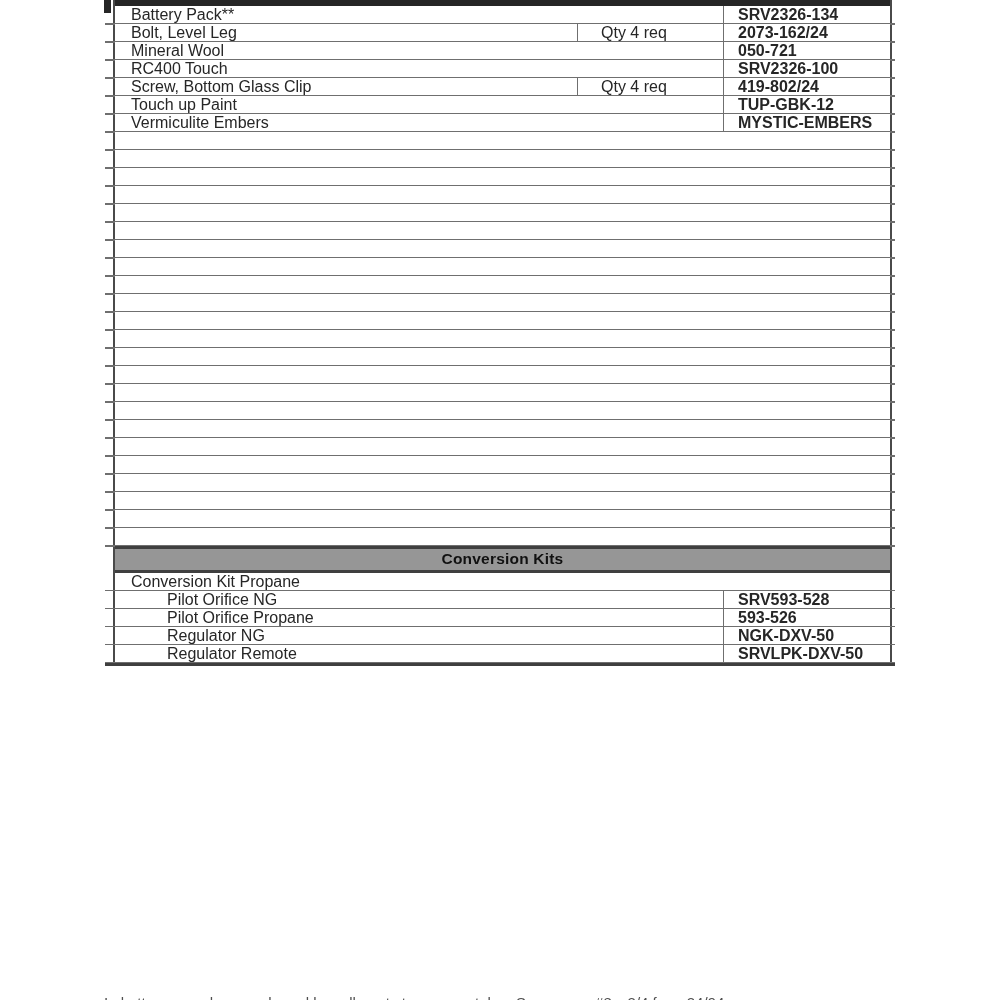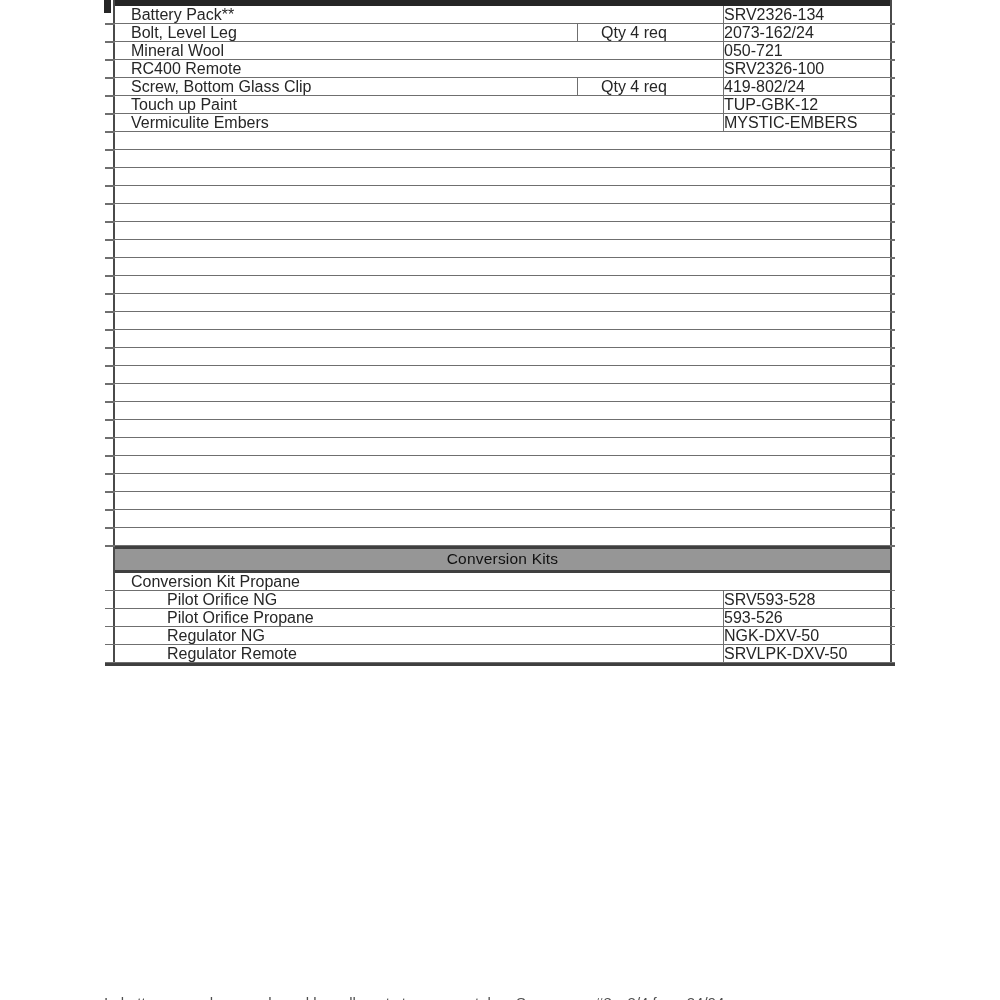--- a/index.html
+++ b/index.html
@@ -51,30 +51,30 @@
     display:flex;align-items:center;
     box-sizing:border-box;
     font-size:16px;
     white-space:nowrap;
     overflow:hidden;
     color:#262626;
   }
   .c-item{width:462px;padding-left:16px;}
   .c-item.indent{padding-left:52px;}
   .c-qty{width:146px;padding-left:23px;border-left:1.5px solid #6f6f6f;}
-  .c-part{flex:1;padding-left:0;border-left:1.5px solid #6f6f6f;}
+  .c-part{flex:1;padding-left:14px;border-left:1.5px solid #6f6f6f;font-weight:bold;}
   .section-band{
     position:relative;
     height:26.65px;
     box-sizing:border-box;
     background:#969696;
     border-top:3px solid #3f3f3f;
     border-bottom:3px solid #3f3f3f;
     display:flex;align-items:center;justify-content:center;
-    font-weight:normal;font-size:15.5px;color:#111111;
+    font-weight:bold;font-size:15.5px;color:#111111;
     letter-spacing:0.2px;
   }
   .bottom-thick-bar{
     height:3px;
     background:#3f3f3f;
     margin-left:-10px;margin-right:-5px;
   }
   .footnote{
     position:absolute;
     left:104px;top:994px;
@@ -105,21 +105,21 @@
           <div class="cell c-item">Bolt, Level Leg</div>
           <div class="cell c-qty">Qty 4 req</div>
           <div class="cell c-part">2073-162/24</div>
         </div>
         <div class="row">
           <div class="cell c-item">Mineral Wool</div>
           <div class="cell c-qty"></div>
           <div class="cell c-part">050-721</div>
         </div>
         <div class="row">
-          <div class="cell c-item">RC400 Remote</div>
+          <div class="cell c-item">RC400 Touch</div>
           <div class="cell c-qty"></div>
           <div class="cell c-part">SRV2326-100</div>
         </div>
         <div class="row">
           <div class="cell c-item">Screw, Bottom Glass Clip</div>
           <div class="cell c-qty">Qty 4 req</div>
           <div class="cell c-part">419-802/24</div>
         </div>
         <div class="row">
           <div class="cell c-item">Touch up Paint</div>

